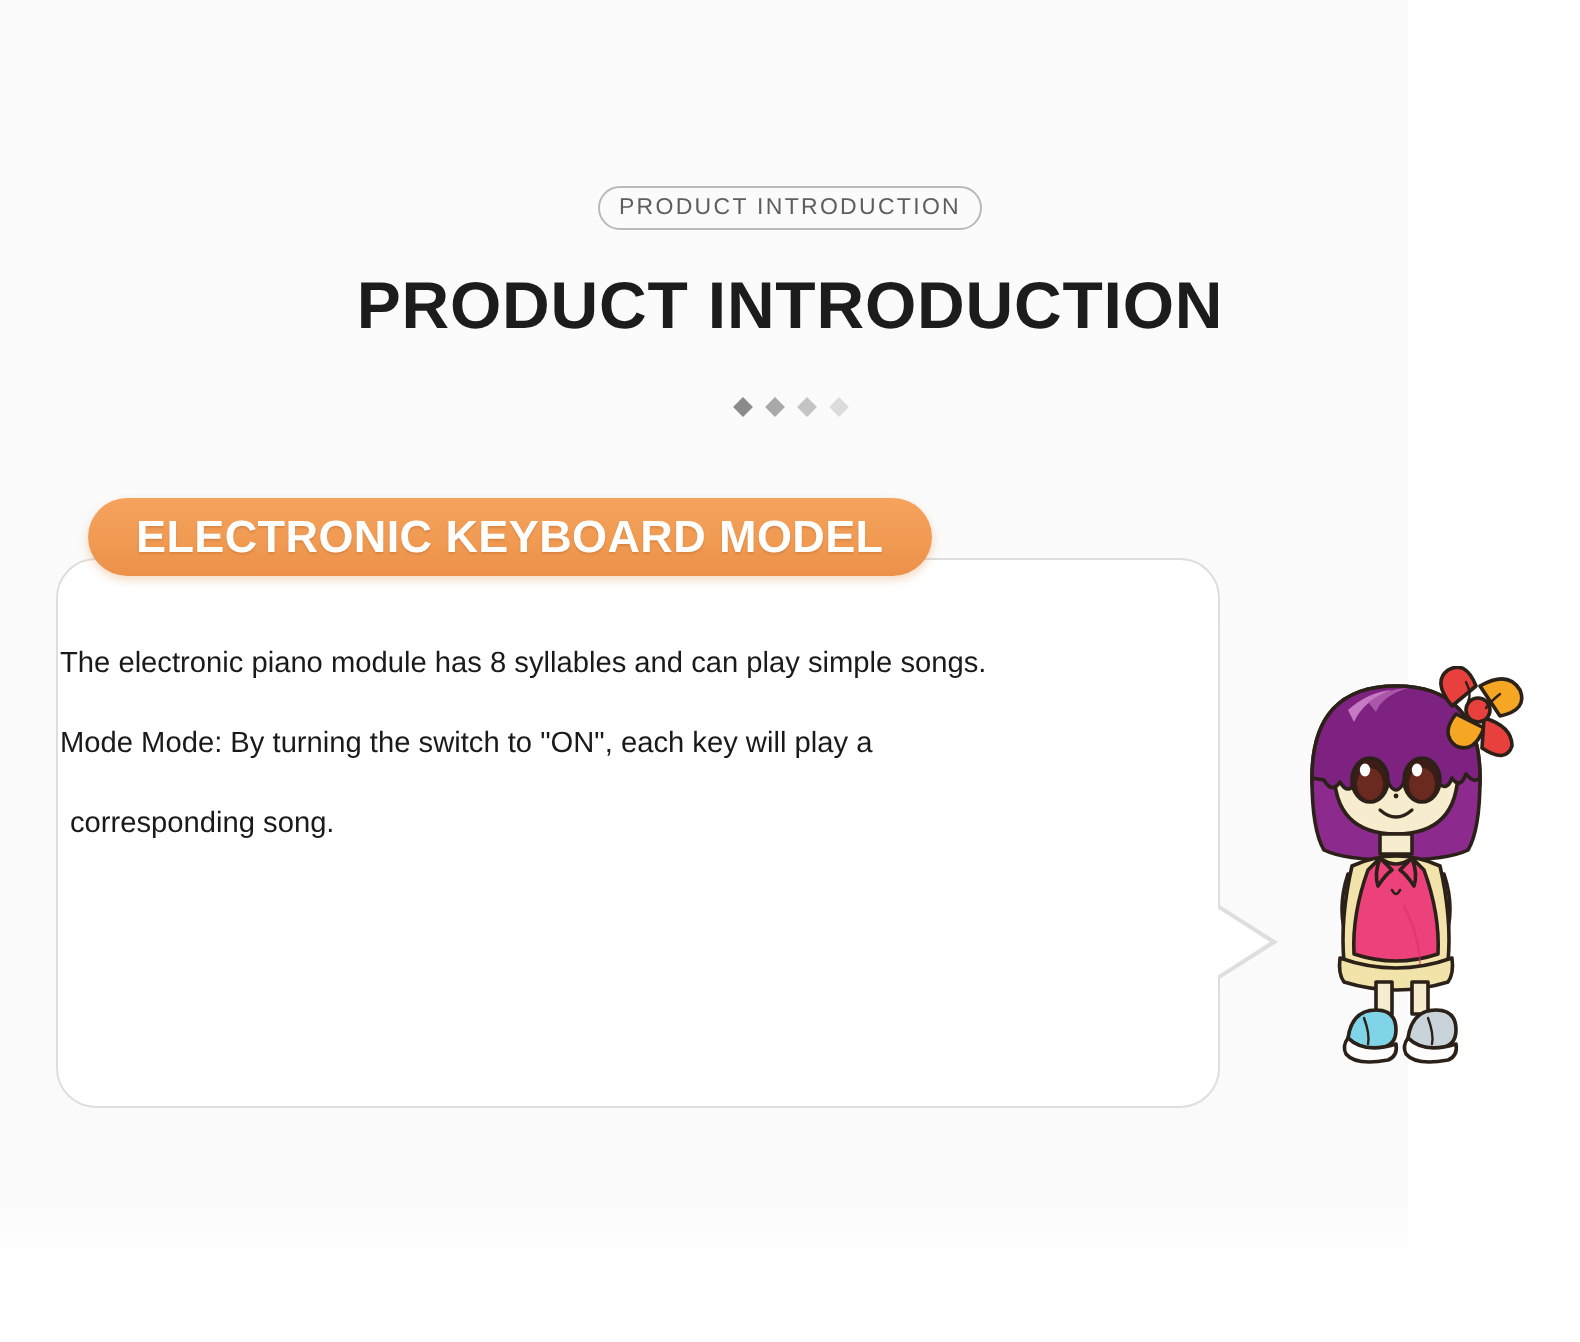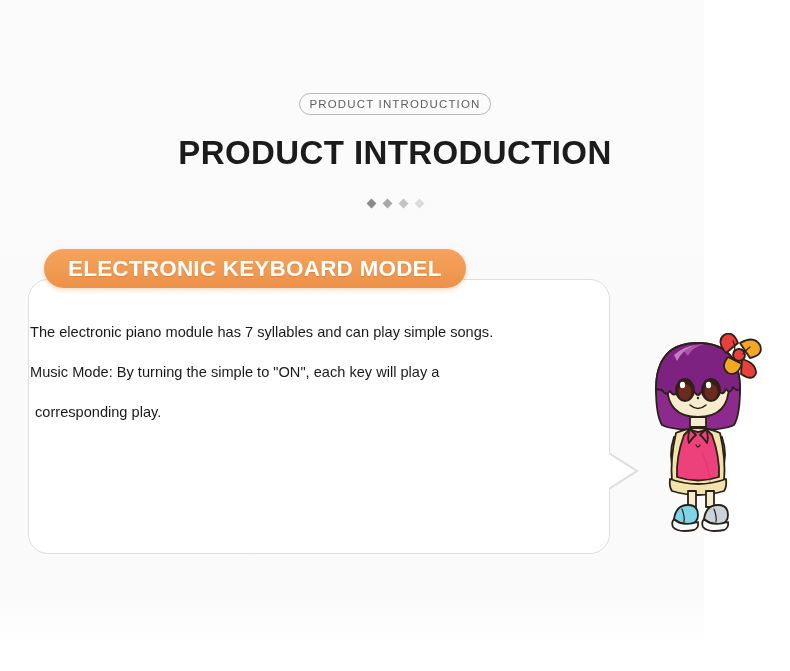--- a/index.html
+++ b/index.html
@@ -176,23 +176,23 @@
 
   <div class="info-card"></div>
   <div class="bubble-tail"></div>
   <div class="bubble-tail-fill"></div>
 
   <div class="section-pill">
     <span>ELECTRONIC KEYBOARD MODEL</span>
   </div>
 
   <div class="body-copy">
-    <div class="body-line">The electronic piano module has 7 syllables and can play simple songs.</div>
-    <div class="body-line">Music Mode: By turning the simple to "ON", each key will play a</div>
-    <div class="body-line indented">corresponding play.</div>
+    <div class="body-line">The electronic piano module has 8 syllables and can play simple songs.</div>
+    <div class="body-line">Mode Mode: By turning the switch to "ON", each key will play a</div>
+    <div class="body-line indented">corresponding song.</div>
   </div>
 
   <div class="character">
     <svg viewBox="0 0 132 205" xmlns="http://www.w3.org/2000/svg">
       <g stroke="#2b2118" stroke-width="1.8" stroke-linejoin="round" stroke-linecap="round">
 
         <ellipse cx="24" cy="58" rx="8" ry="10" fill="#f7eccd"></ellipse>
         <ellipse cx="92" cy="58" rx="8" ry="10" fill="#f7eccd"></ellipse>
         <path d="M22 54 q4 4 2 9" fill="none" stroke-width="1.4"></path>
         <path d="M94 54 q-4 4 -2 9" fill="none" stroke-width="1.4"></path>

